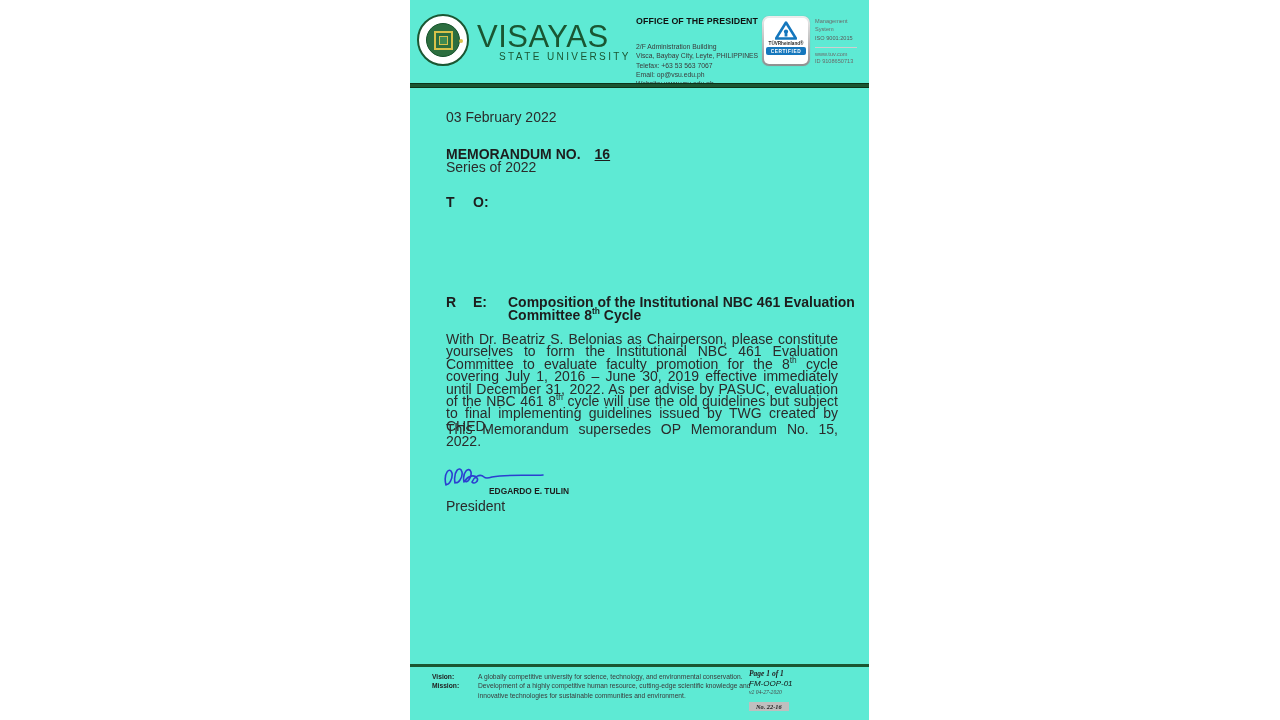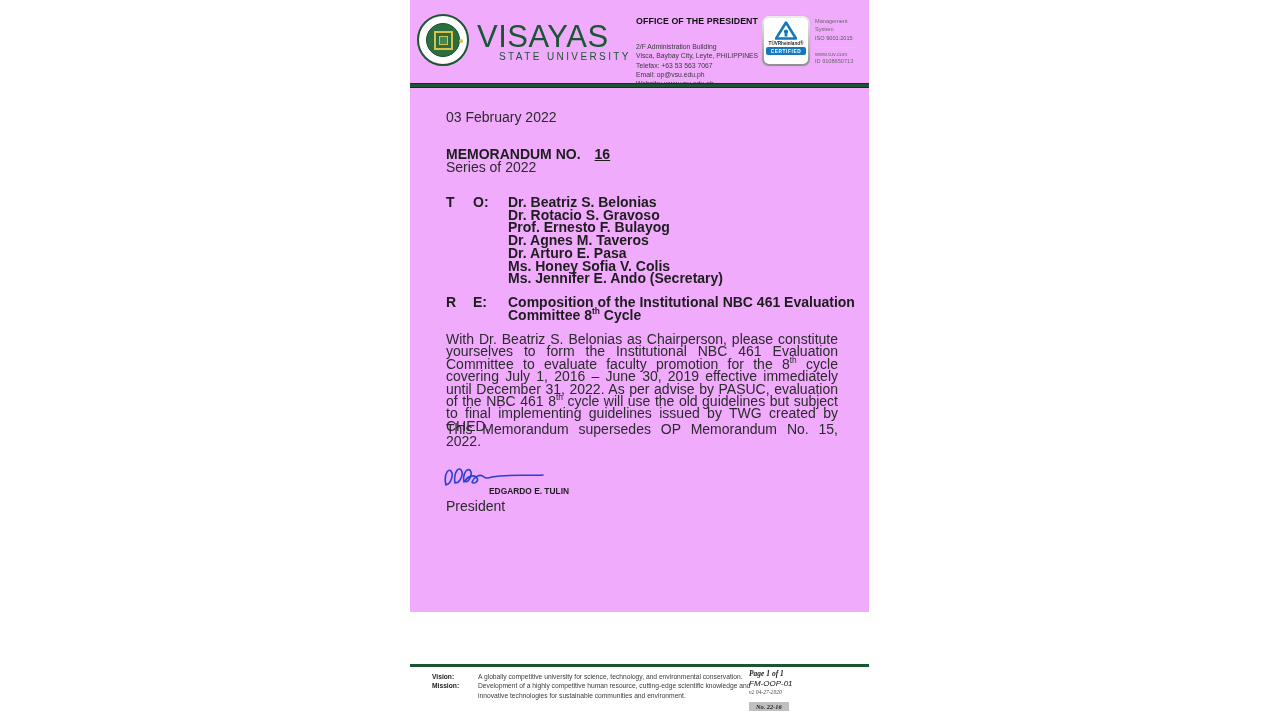--- a/index.html
+++ b/index.html
@@ -1,21 +1,21 @@
 <!DOCTYPE html>
 <html><head>
 <meta charset="utf-8">
 <style>
   html,body{margin:0;padding:0;}
   body{
     width:1280px;height:720px;background:#ffffff;position:relative;
     font-family:"Liberation Sans",sans-serif;color:#2b2b2b;
     -webkit-font-smoothing:antialiased;
   }
-  .page{position:absolute;left:410px;top:0;width:459px;height:612px;background:#f0abfc;}
+  .page{position:absolute;left:410px;top:0;width:459px;height:720px;background:#5eead4;}
   .abs{position:absolute;}
 
   
   .seal{left:7px;top:14px;width:52px;height:52px;border-radius:50%;
         background:#fff;border:2px solid #1a5632;box-sizing:border-box;}
   .seal-inner{position:absolute;inset:7px;border-radius:50%;background:#2c6e3f;border:1px solid #14522a;}
   .seal-emblem{position:absolute;inset:0;margin:auto;width:15px;height:15px;
         border:2px solid #d8c24a;background:#2c6e3f;}
   .seal-emblem:after{content:"";position:absolute;inset:3px;border:1px solid #d8c24a;background:#3f8a50;}
   .seal-dot{position:absolute;right:4px;top:23px;width:4px;height:4px;border-radius:50%;background:#d8c24a;}
@@ -129,29 +129,20 @@
   <div class="abs doc date">03 February 2022</div>
 
   <div class="abs doc memo-no">
     <span>MEMORANDUM NO.</span><span class="num">16</span>
   </div>
   <div class="abs doc series">Series of 2022</div>
 
   <div class="abs doc to-grid">
     <div>T</div>
     <div>O:</div>
-    <div>
-        <div>Dr. Beatriz S. Belonias</div>
-        <div>Dr. Rotacio S. Gravoso</div>
-        <div>Prof. Ernesto F. Bulayog</div>
-        <div>Dr. Agnes M. Taveros</div>
-        <div>Dr. Arturo E. Pasa</div>
-        <div>Ms. Honey Sofia V. Colis</div>
-        <div>Ms. Jennifer E. Ando (Secretary)</div>
-      </div>
   </div>
 
   <div class="abs doc re-grid">
     <div>R</div>
     <div>E:</div>
     <div><span>Composition of the Institutional NBC 461 Evaluation Committee 8</span><sup>th</sup><span> Cycle</span></div>
   </div>
 
   <div class="abs doc para p0"><span>With Dr. Beatriz S. Belonias as Chairperson, please constitute yourselves to form the Institutional NBC 461 Evaluation Committee to evaluate faculty promotion for the 8</span><sup>th</sup><span> cycle covering July 1, 2016 – June 30, 2019 effective immediately until December 31, 2022.  As per advise by PASUC, evaluation of the NBC 461 8</span><sup>th</sup><span> cycle will use the old guidelines but subject to final implementing guidelines issued by TWG created by CHED.</span></div>
   <div class="abs doc para p1"><span>This Memorandum supersedes OP Memorandum No. 15, 2022.</span></div>

